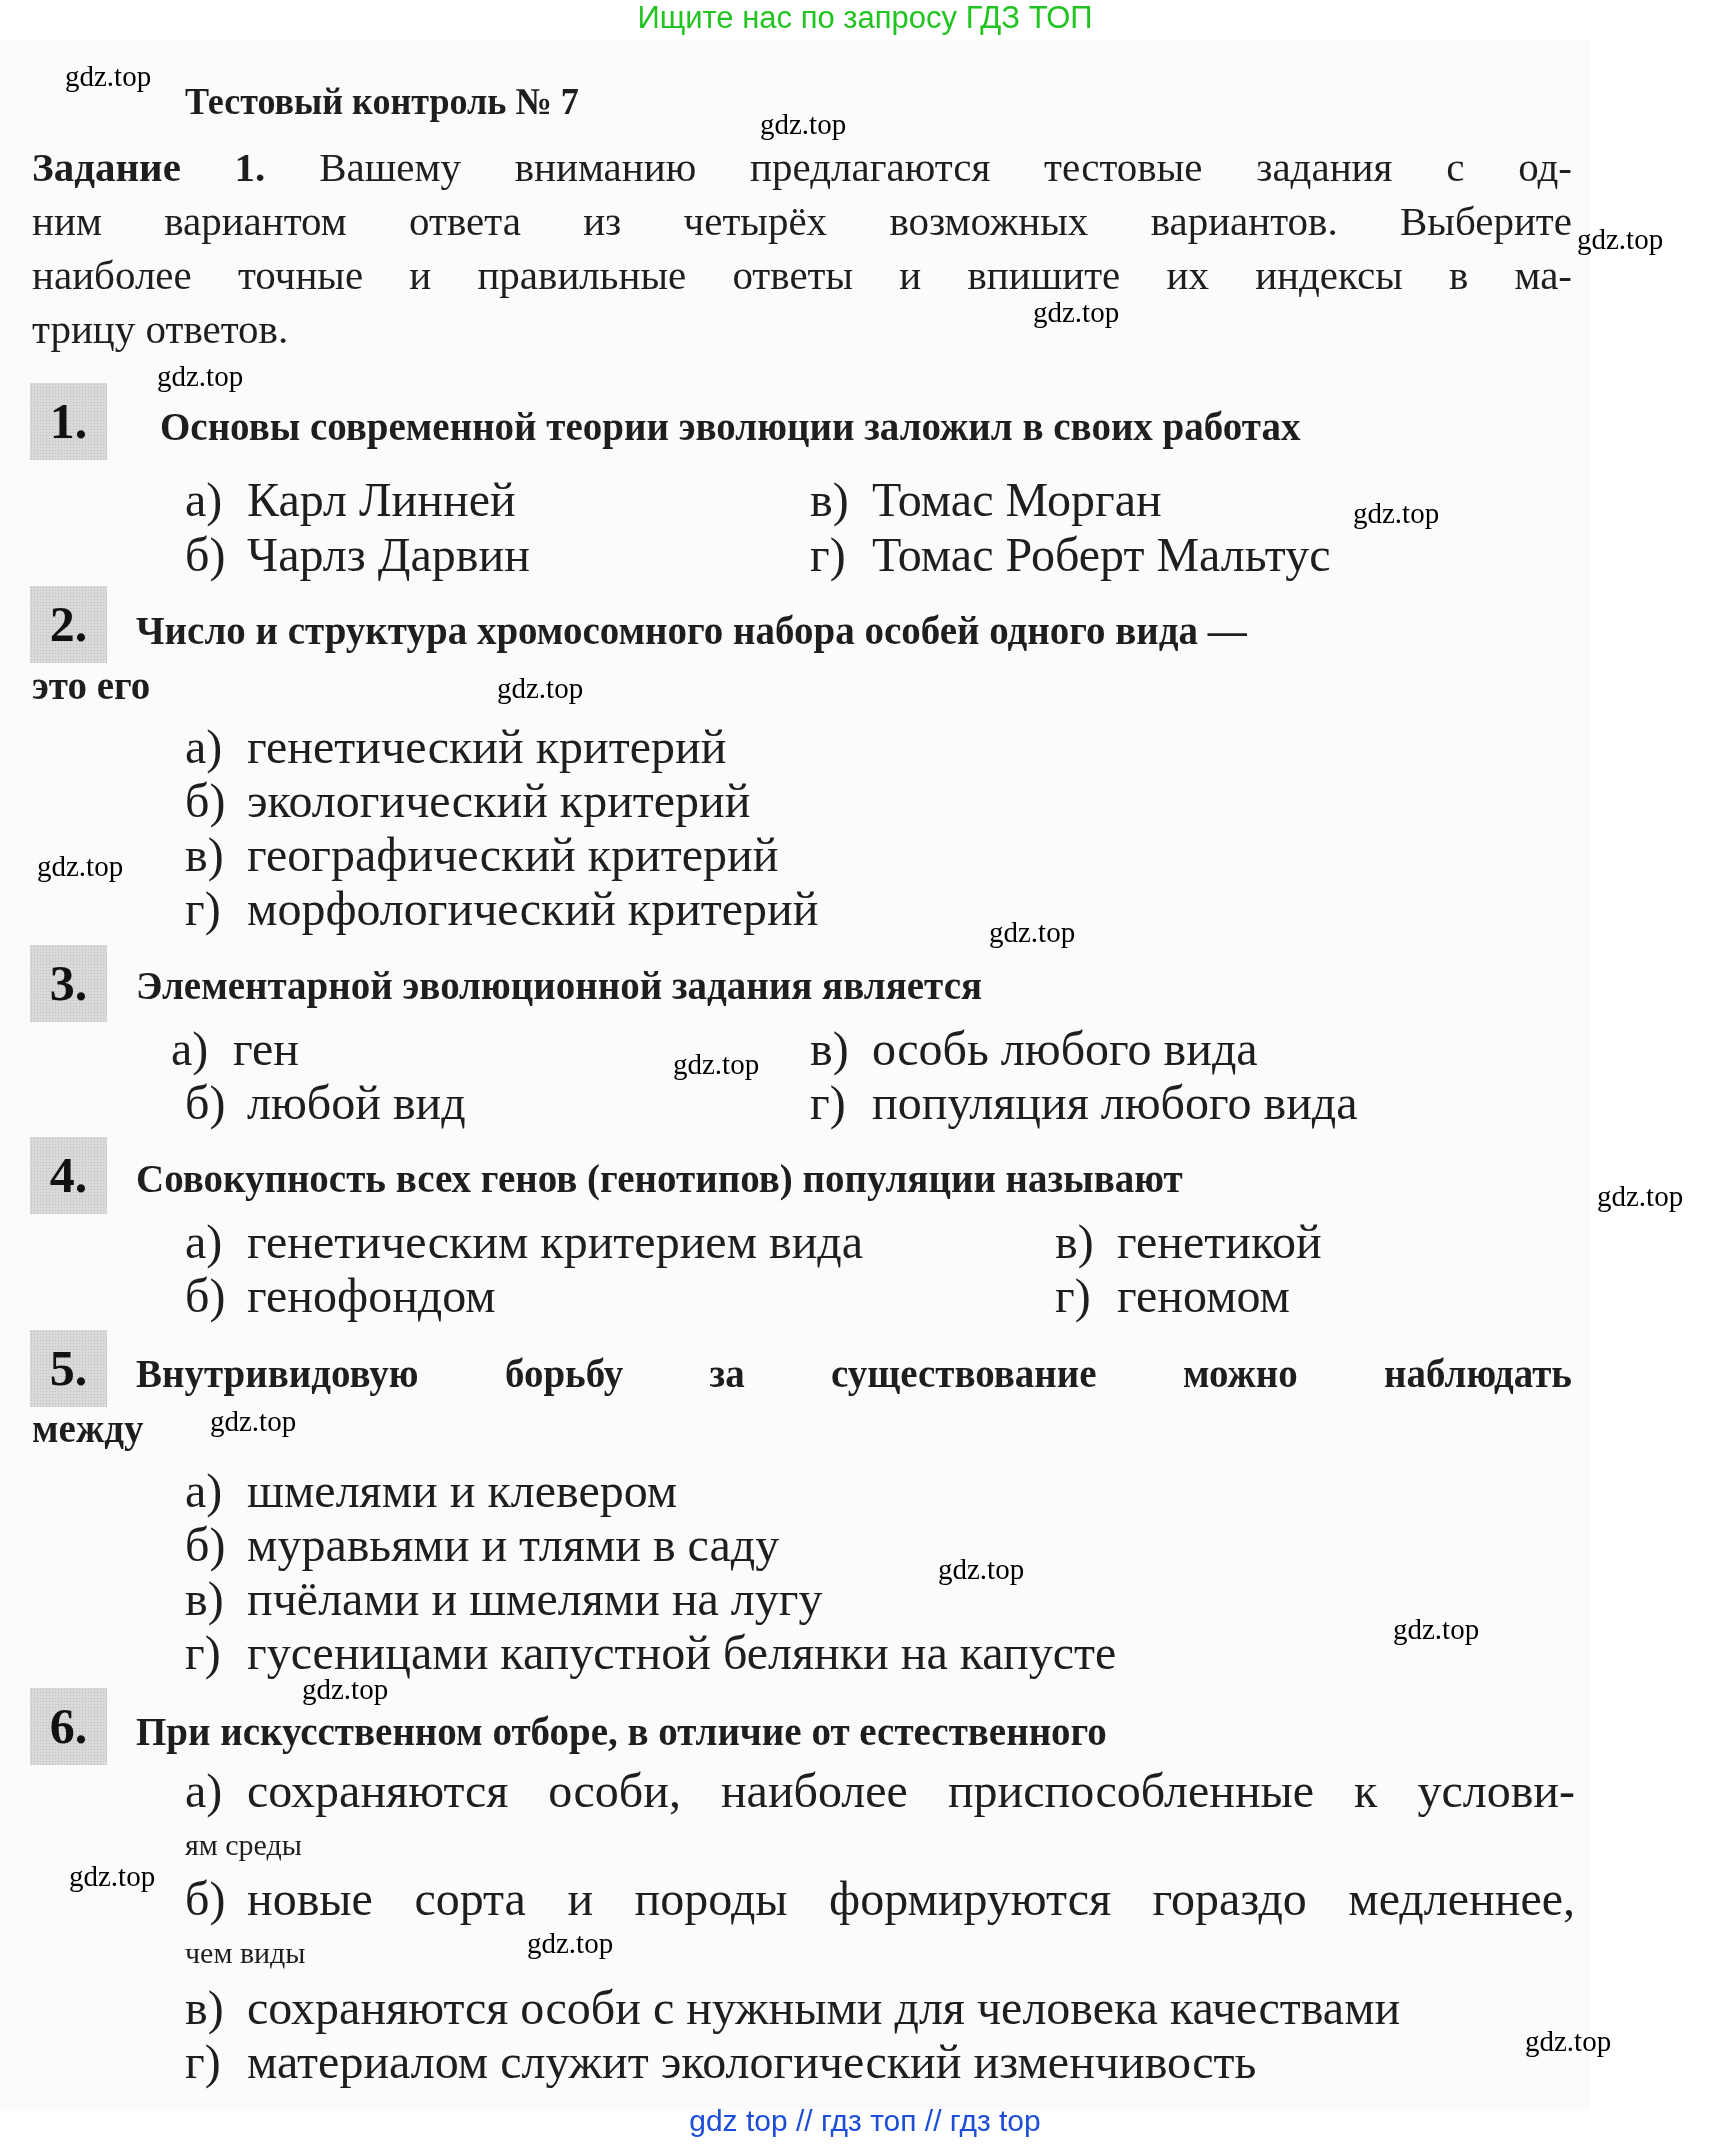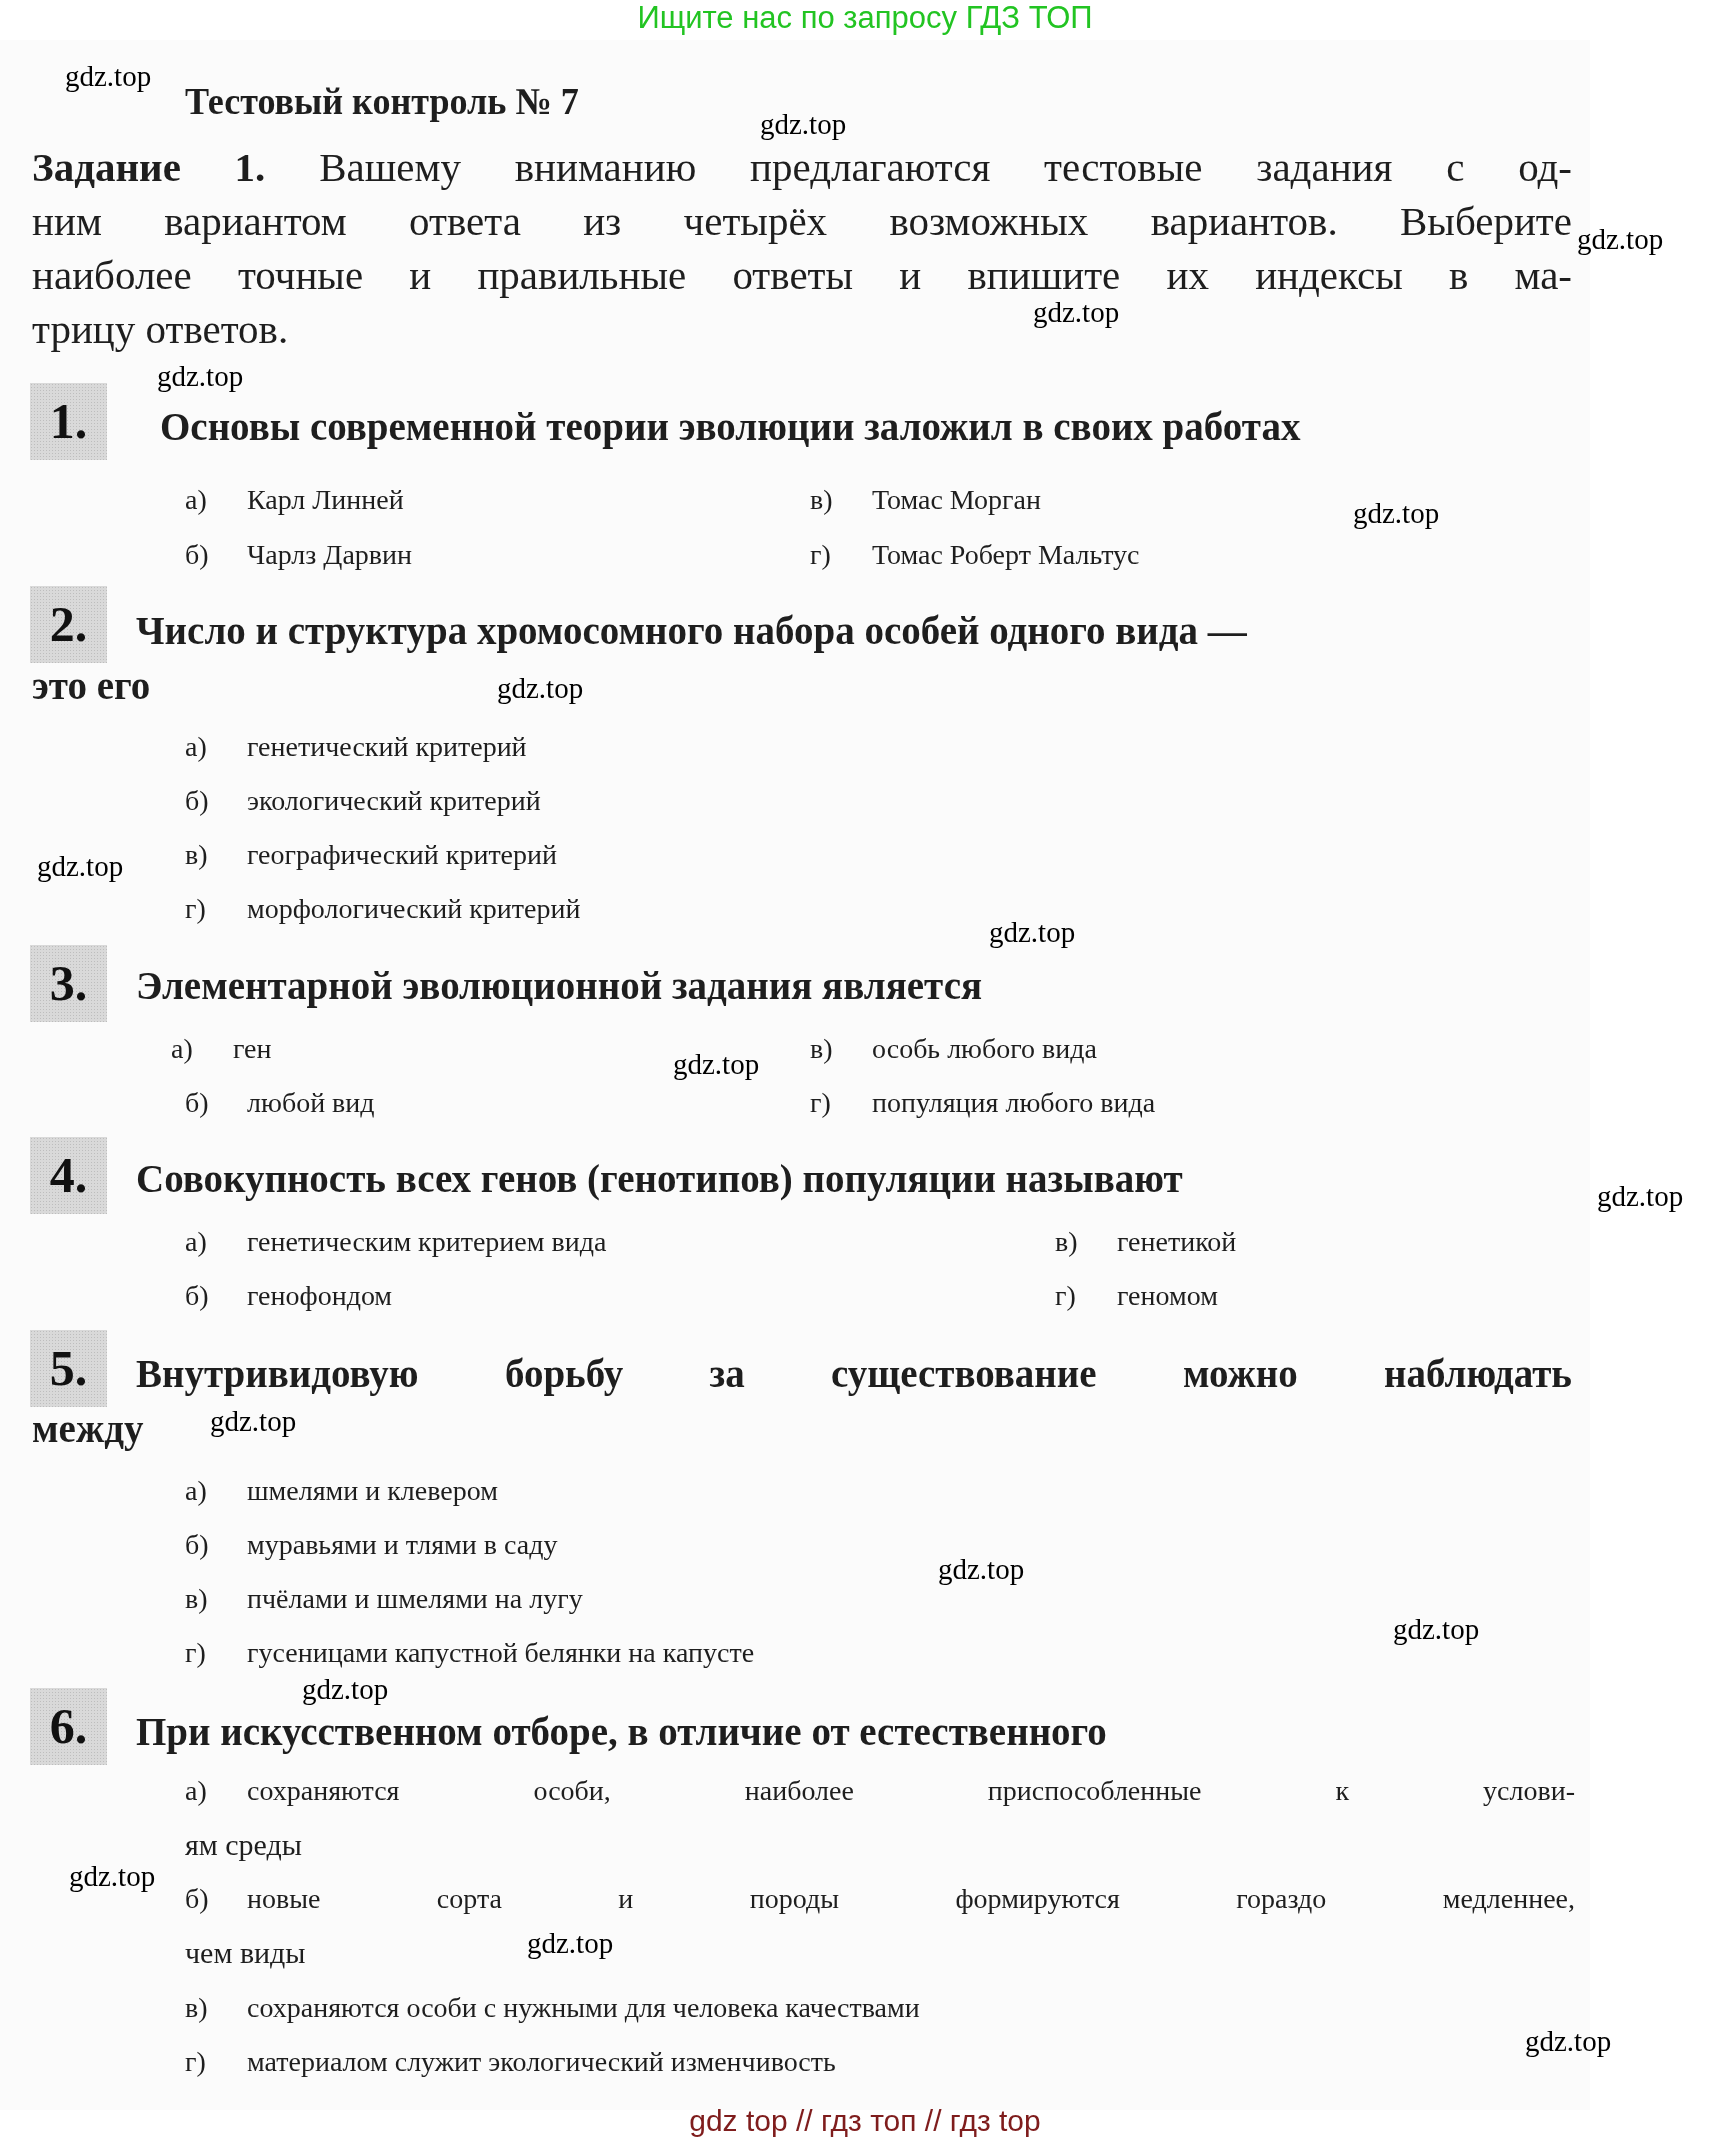--- a/index.html
+++ b/index.html
@@ -15,21 +15,21 @@
   }
   .abs { position: absolute; white-space: nowrap; }
   .header-banner {
     position: absolute; left: 0; top: 0; width: 1730px; text-align: center;
     font-family: "Liberation Sans", "DejaVu Sans", sans-serif;
     font-size: 31px; line-height: 36px; color: #22c422;
   }
   .footer-banner {
     position: absolute; left: 0; top: 2103px; width: 1730px; text-align: center;
     font-family: "Liberation Sans", "DejaVu Sans", sans-serif;
-    font-size: 30px; line-height: 36px; color: #7f1d1d;
+    font-size: 30px; line-height: 36px; color: #1d4ed8;
   }
   .watermark {
     position: absolute; font-family: Liberation Serif, serif;
     font-size: 29px; line-height: 32px; color: #000; white-space: nowrap;
   }
   .title {
     font-weight: bold; font-size: 38px; line-height: 46px;
     font-family: "Liberation Serif", "DejaVu Serif", serif; transform: scaleX(0.95); transform-origin: left;
   }
   .para {
@@ -55,21 +55,21 @@
   }
   .qtext.justify { width: 1436px; text-align: justify; text-align-last: justify; white-space: normal; }
   .qcont {
     position: absolute; left: 32px;
     font-family: "Liberation Serif", "DejaVu Serif", serif;
     font-weight: bold; font-size: 39px; line-height: 48px; white-space: nowrap;
   }
   .opt {
     position: absolute;
     font-family: "Liberation Serif", "DejaVu Serif", serif;
-    font-size: 28px; line-height: 50px; white-space: nowrap;
+    font-size: 48px; line-height: 50px; white-space: nowrap;
   }
   .opt .letter { display: inline-block; min-width: 62px; }
   .opt.wide { width: 1390px; text-align: justify; text-align-last: justify; white-space: normal; }
   .opt-cont {
     position: absolute; left: 185px;
     font-family: "Liberation Serif", "DejaVu Serif", serif;
     font-size: 30px; line-height: 50px; white-space: nowrap;
   }
 </style>
 </head>

